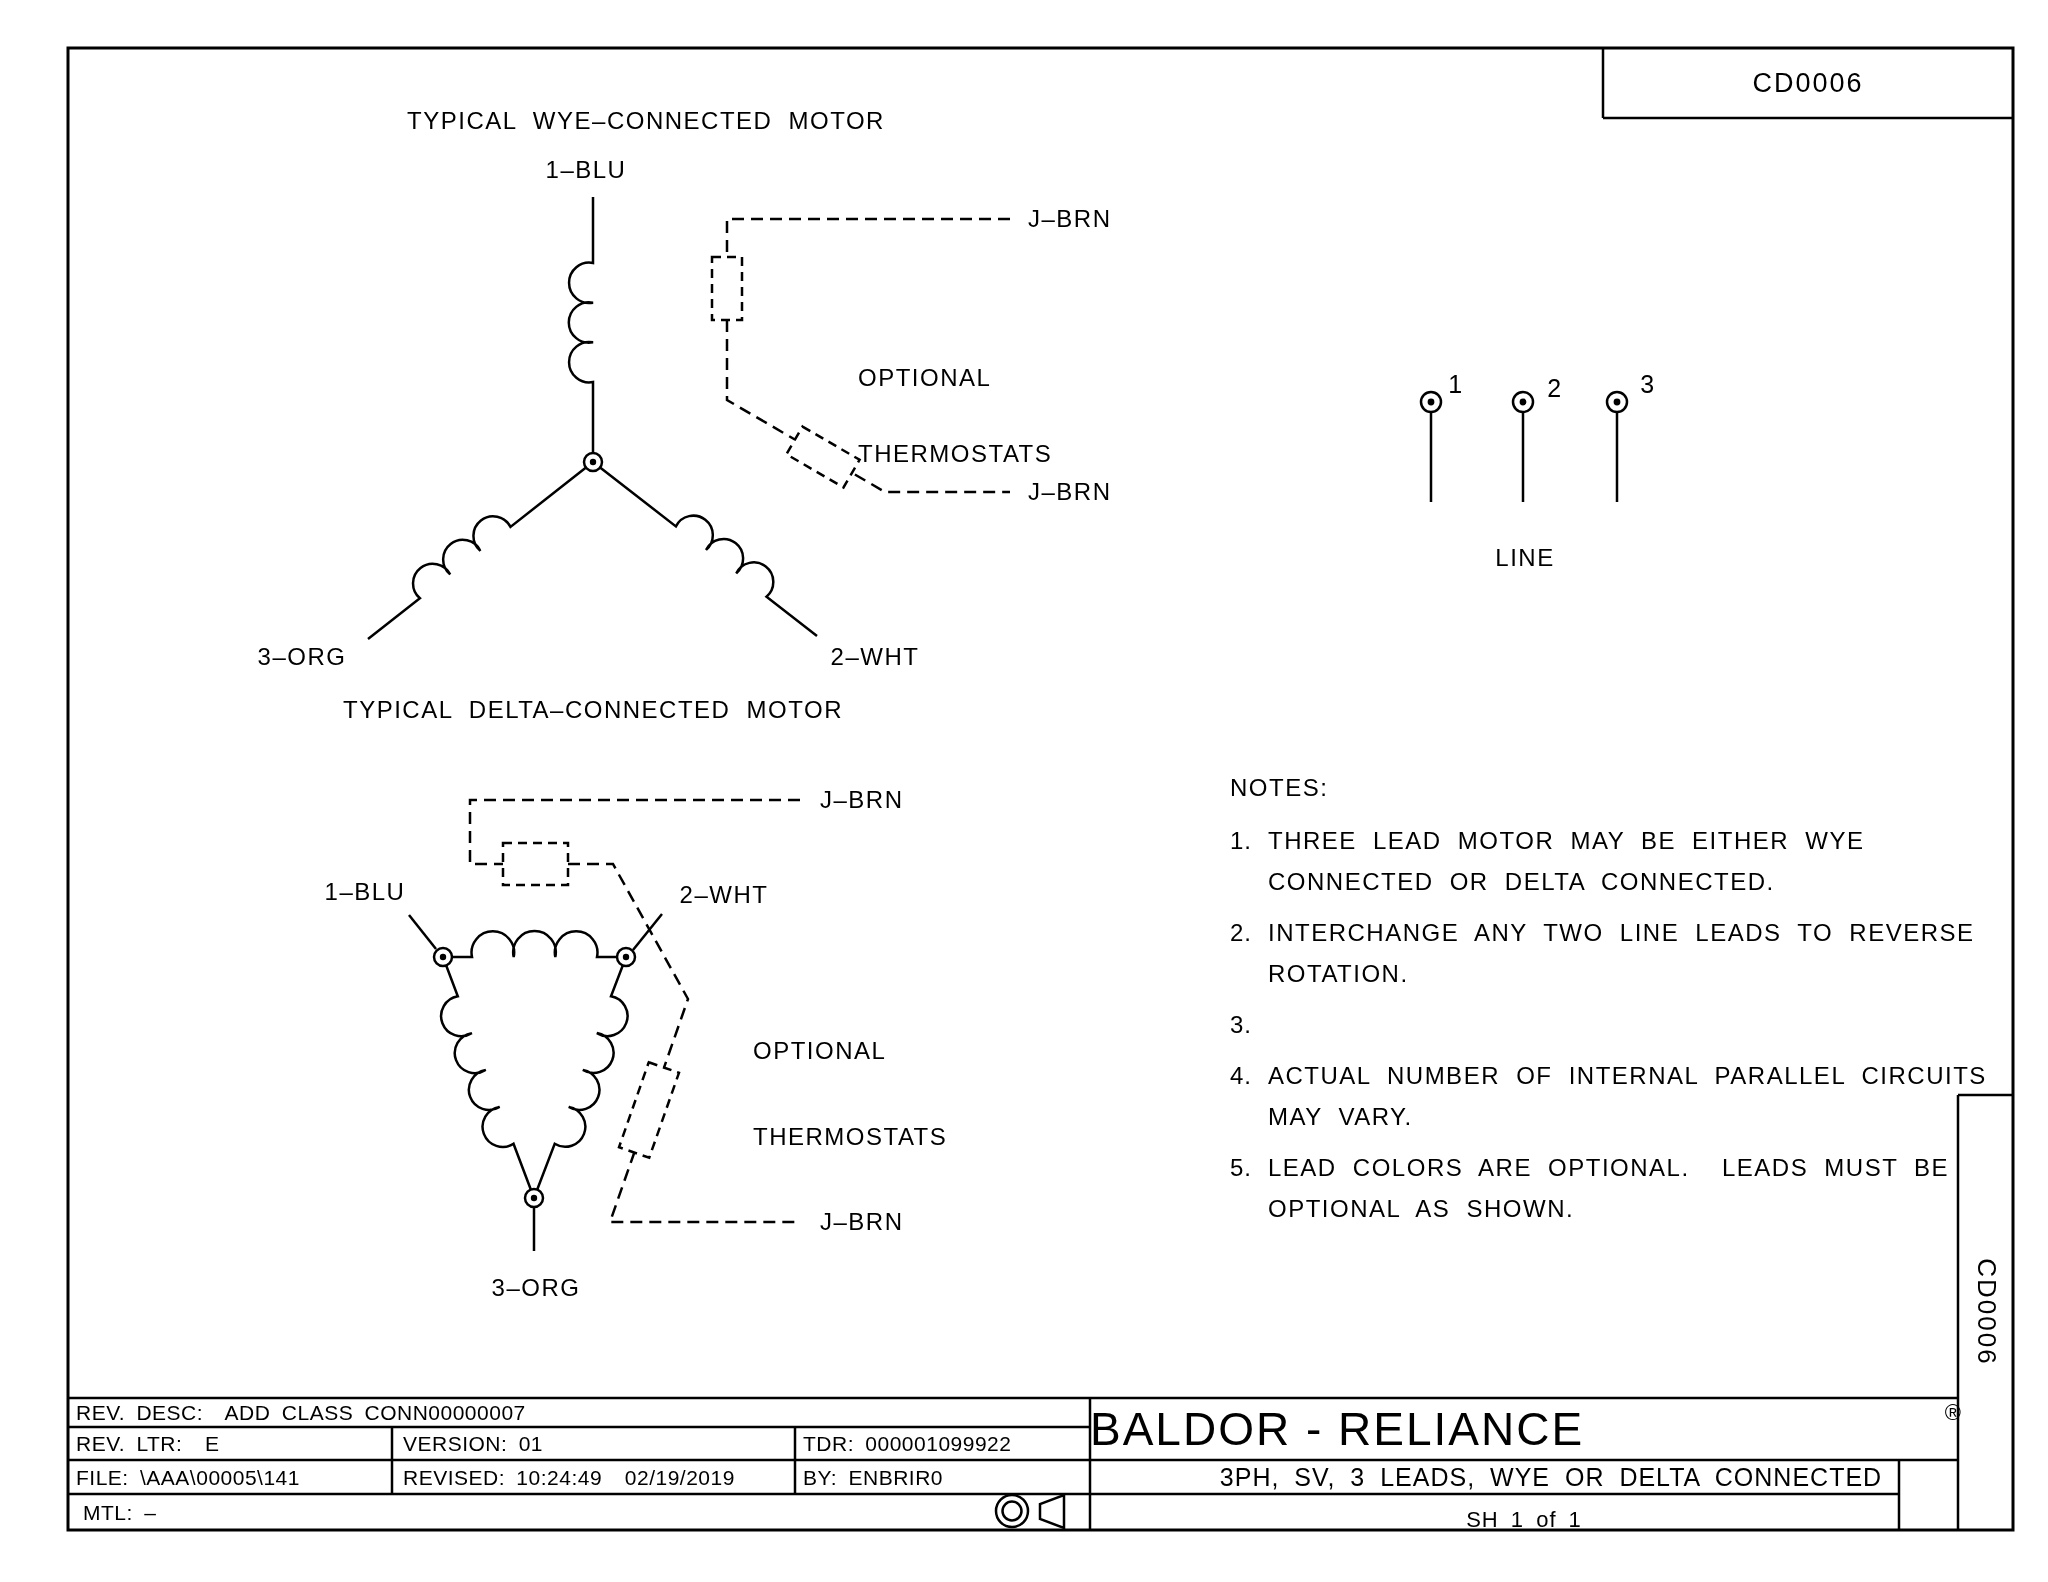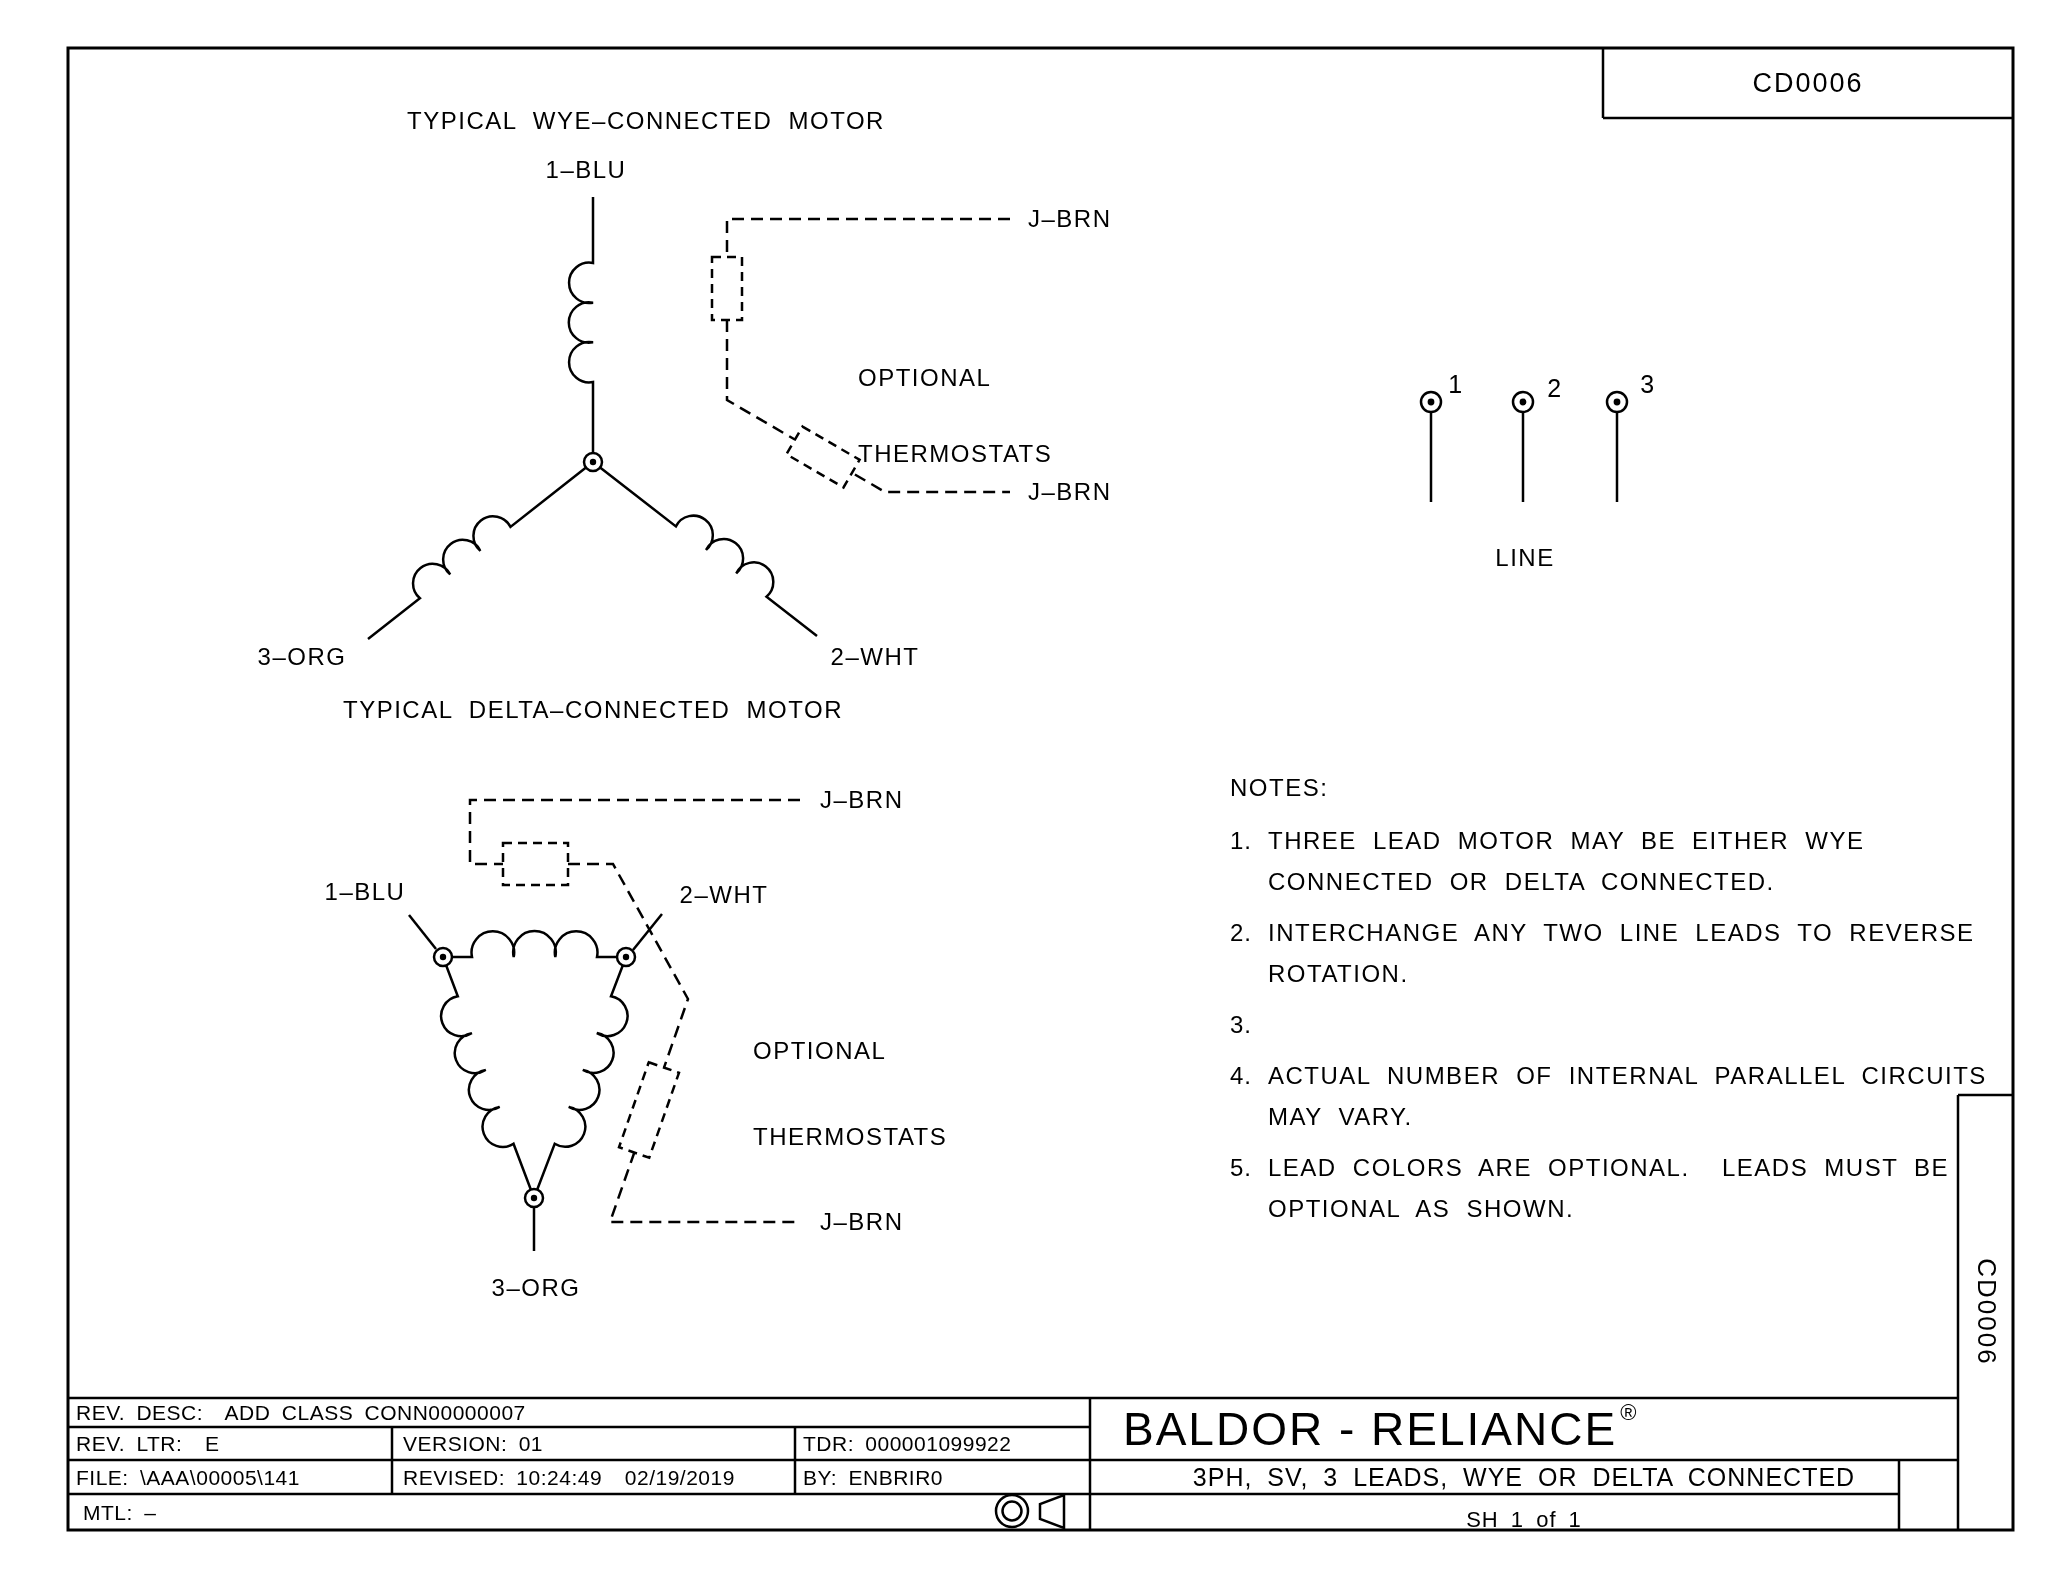--- a/index.html
+++ b/index.html
@@ -10,25 +10,25 @@
   .c{transform:translate(-50%,-50%);}
   .l{transform:translate(0,-50%);}
   .optional div{line-height:28px;}
   .optional.delta div{line-height:38px;}
   .notes{position:absolute;left:1230px;top:820px;width:760px;}
   .note{display:flex;margin-bottom:10px;}
   .note .num{width:38px;font-size:24px;letter-spacing:1px;line-height:41px;}
   .note .lines div{font-size:24px;letter-spacing:1.5px;word-spacing:8px;line-height:41px;white-space:pre;}
   .tb{font-size:21px;letter-spacing:0.5px;word-spacing:5px;}
   .brandrow{position:absolute;left:1090px;top:1398px;width:868px;height:62px;
-            display:flex;align-items:center;justify-content:flex-start;margin-left:33px;}
+            display:flex;align-items:center;justify-content:space-between;}
   .brand{font-size:46px;letter-spacing:2px;}
   .brand-sup{font-size:22px;position:relative;top:-16px;left:3px;}
   .subrow{position:absolute;left:1090px;top:1460px;width:868px;height:34px;
-          display:flex;align-items:center;justify-content:center;font-size:25px;letter-spacing:1px;word-spacing:7px;white-space:pre;}
+          display:flex;align-items:center;justify-content:center;font-size:25px;letter-spacing:1px;word-spacing:7px;white-space:pre;padding-left:27px;}
   .shrow{position:absolute;left:1090px;top:1494px;width:868px;height:52px;
          display:flex;align-items:center;justify-content:center;font-size:22px;letter-spacing:1px;word-spacing:5px;white-space:pre;}
   .codebox{position:absolute;left:1603px;top:48px;width:410px;height:70px;
            display:flex;align-items:center;justify-content:center;font-size:27px;letter-spacing:2px;}
   .codeside{position:absolute;left:1986px;top:1312px;transform:translate(-50%,-50%) rotate(90deg);
             font-size:26px;letter-spacing:2px;}
 </style>
 </head>
 <body>
 

